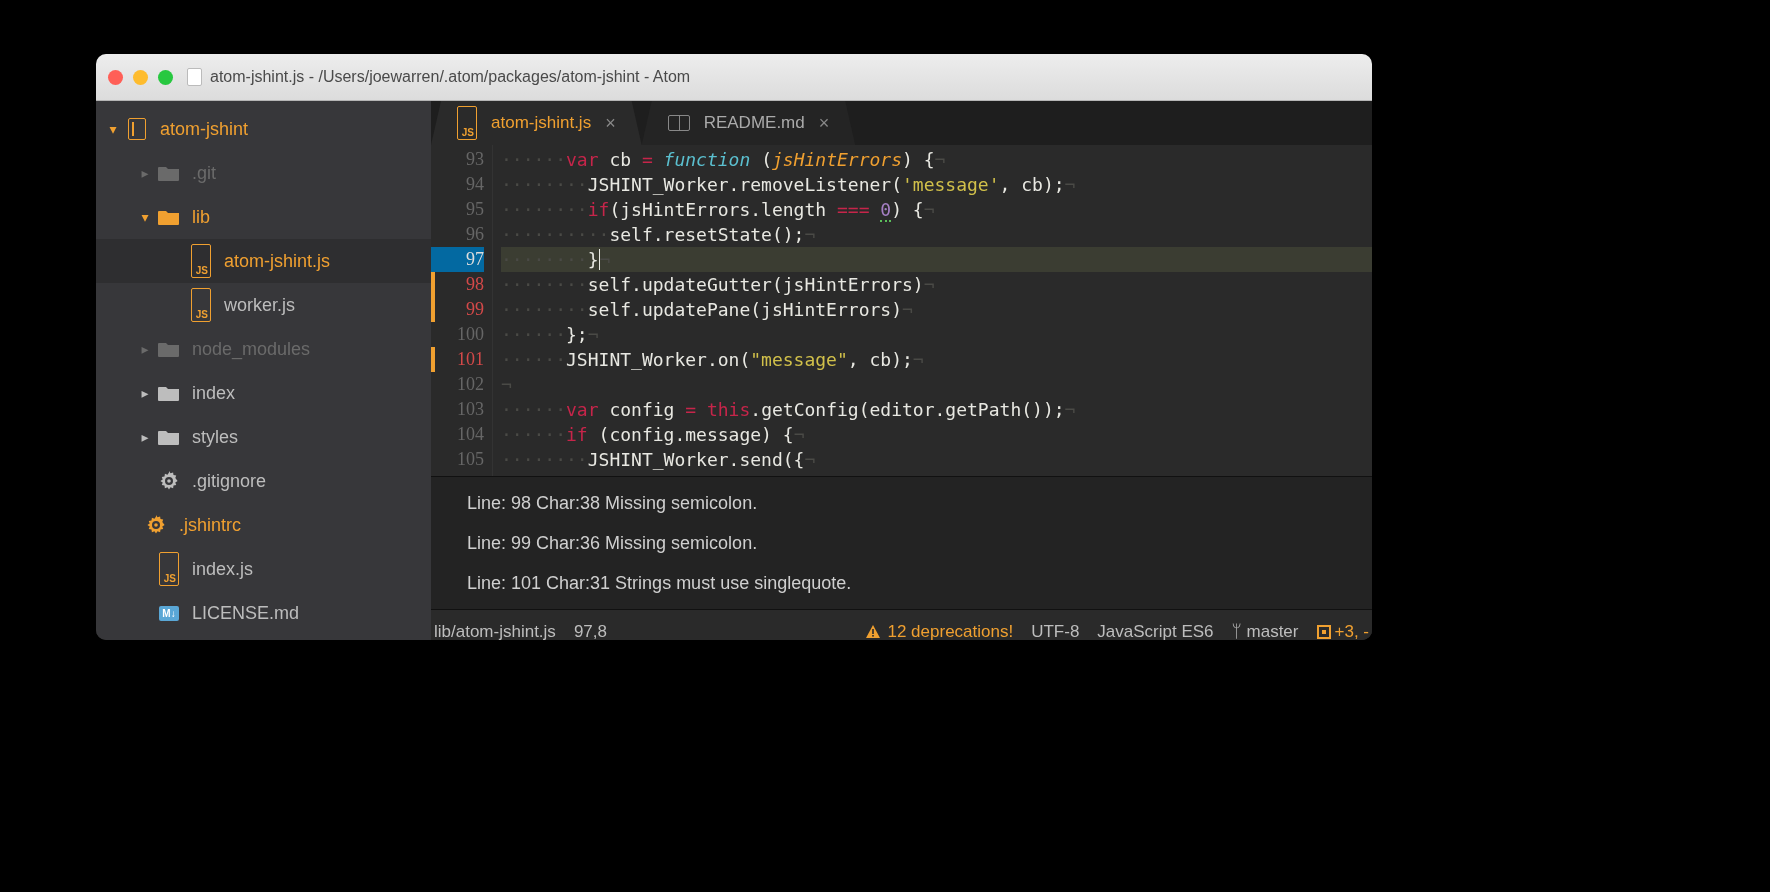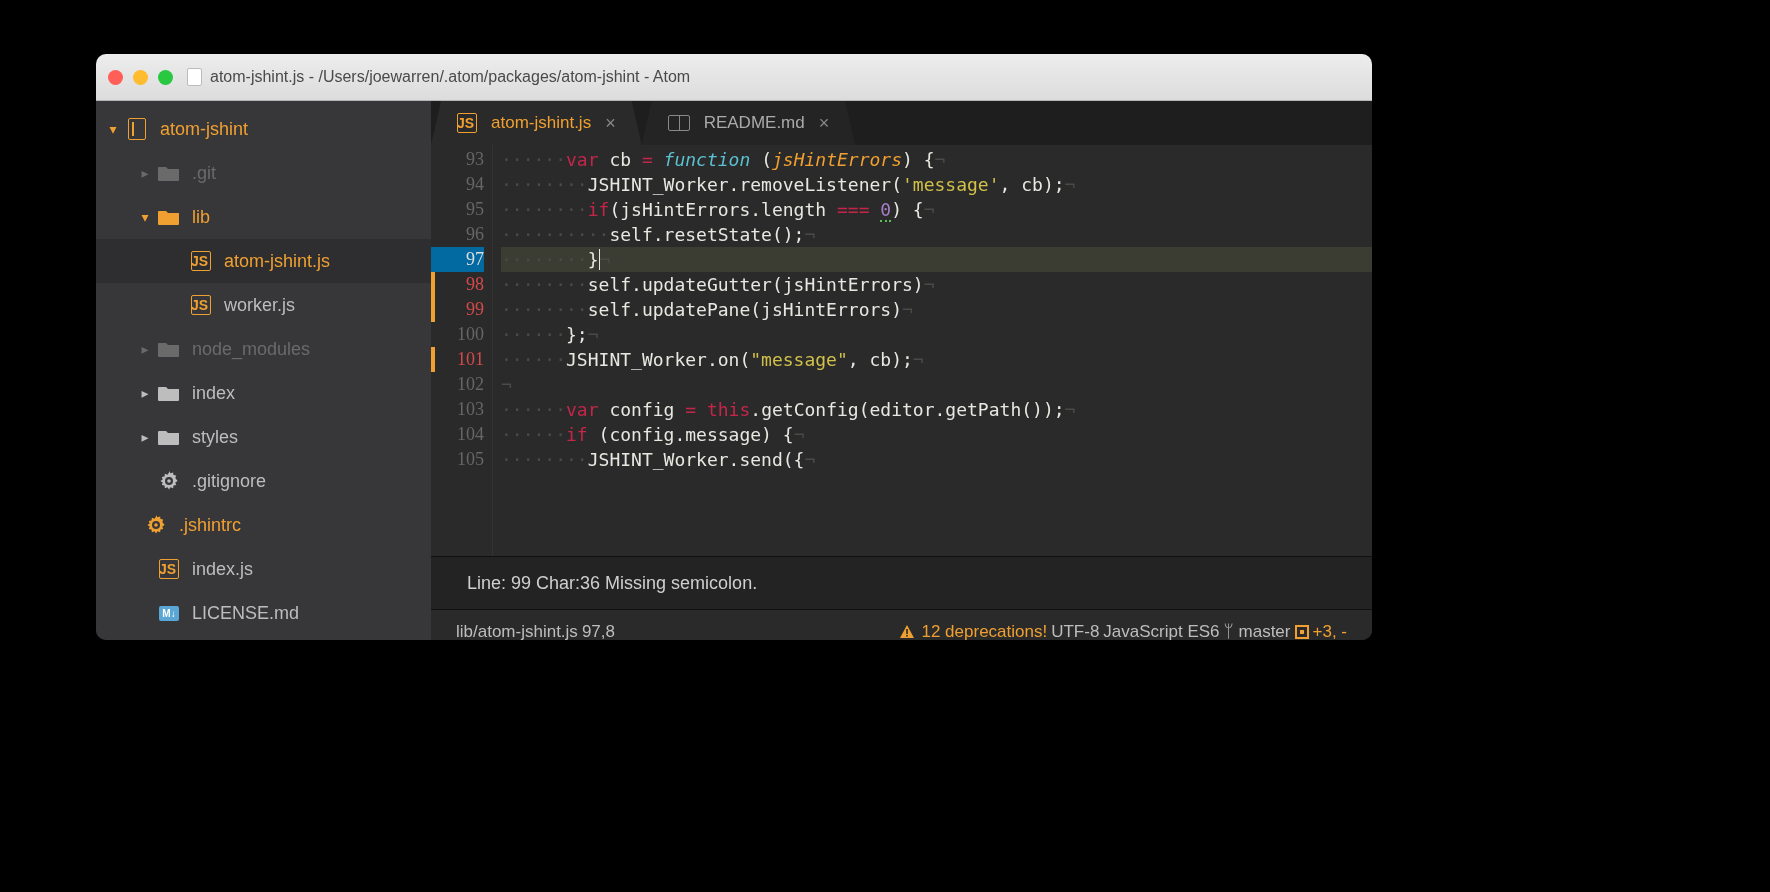--- a/index.html
+++ b/index.html
@@ -14,21 +14,21 @@
   .body { display:flex; height:calc(100% - 34px); }
   .sidebar { width:335px; background:#37373a; color:#bdbdbd; display:flex; flex-direction:column; overflow:hidden; }
   .tree { padding-top:6px; font-size:18px; flex:1; overflow:hidden; }
   .node { display:flex; align-items:center; height:44px; padding-left:8px; white-space:nowrap; cursor:default; }
   .node.selected { background:#2e2e30; color:#f0a030; }
   .node.orange { color:#f0a030; }
   .node.dim { color:#6a6a6a; }
   .node.gray { color:#bdbdbd; }
   .chev { width:18px; display:inline-flex; justify-content:center; color:inherit; font-size:14px; margin-right:4px; }
   .icon { width:22px; height:22px; display:inline-flex; align-items:center; justify-content:center; margin-right:12px; }
-  .jsicon { border:1.5px solid #f0a030; color:#f0a030; font-size:14px; font-weight:bold; width:20px; height:20px; display:flex; align-items:flex-end; justify-content:flex-end; padding:1px 2px; border-radius:2px; }
+  .jsicon { border:1.5px solid #f0a030; color:#f0a030; font-size:10px; font-weight:bold; width:20px; height:34px; display:flex; align-items:flex-end; justify-content:flex-end; padding:1px 2px; border-radius:2px; }
   .jsicon.gray { border-color:#bdbdbd; color:#bdbdbd; }
   .mdicon { background:#5aa7d6; color:#fff; font-size:10px; font-weight:bold; padding:2px 3px; border-radius:2px; }
   .repoicon { border:1.5px solid #f0a030; width:18px; height:22px; border-radius:2px; position:relative; }
   .repoicon::after { content:""; position:absolute; left:3px; top:3px; bottom:3px; width:2px; background:#f0a030; }
   .editor-pane { flex:1; display:flex; flex-direction:column; background:#2a2a2a; min-width:0; }
   .tabs { height:44px; display:flex; background:#1e1e1e; }
   .tab { display:flex; align-items:center; gap:14px; padding:0 18px; font-size:17px; position:relative; cursor:pointer; }
   .tab.active { background:#2a2a2a; color:#f0a030; clip-path: polygon(10px 0, calc(100% - 10px) 0, 100% 100%, 0 100%); padding-left:26px; padding-right:26px; }
   .tab.inactive { background:#242424; color:#aaa; clip-path: polygon(10px 0, calc(100% - 10px) 0, 100% 100%, 0 100%); padding-left:26px; padding-right:26px; }
   .tab .close { color:#888; font-size:18px; }
@@ -47,21 +47,21 @@
   .kw { color:#c6254a; }
   .fn { color:#5bc0d0; font-style:italic; }
   .param { color:#f0a030; font-style:italic; }
   .str { color:#d1c04a; }
   .op { color:#c6254a; }
   .num { color:#a57fc4; }
   .underr { border-bottom:2px dotted #5bc05b; }
   .cursor { border-right:1.5px solid #e8e8e2; }
   .errors { background:#232323; color:#cfcfcf; font-size:18px; padding:6px 0 6px 36px; border-top:1px solid #111; }
   .errors .erow { height:40px; display:flex; align-items:center; }
-  .statusbar { height:44px; background:#2a2a2a; border-top:1px solid #111; display:flex; align-items:center; padding:0 25px; font-size:17px; color:#bdbdbd; gap:4px; }
+  .statusbar { height:44px; background:#2a2a2a; border-top:1px solid #111; display:flex; align-items:center; padding:0 3px; font-size:17px; color:#bdbdbd; gap:18px; }
   .statusbar .sp { flex:1; }
   .warn { color:#f0a030; display:flex; align-items:center; gap:6px; }
   .diff { color:#f0a030; display:flex; align-items:center; gap:4px; }
   .diffbox { border:2px solid #f0a030; width:14px; height:14px; display:inline-flex; align-items:center; justify-content:center; }
   .diffbox::after { content:""; width:4px; height:4px; background:#f0a030; }
   .branchicon { display:inline-block; transform:rotate(0deg); }
 </style>
 </head>
 <body>
 
@@ -213,21 +213,23 @@
             <div class="ln">100</div>
             <div class="ln err">101</div>
             <div class="ln">102</div>
             <div class="ln">103</div>
             <div class="ln">104</div>
             <div class="ln">105</div>
           </div>
         <div class="codetext" id="codetext"><div class="row"><span class="inv">······</span><span class="kw">var</span> cb <span class="op">=</span> <span class="fn">function</span> (<span class="param">jsHintErrors</span>) {<span class="inv">¬</span></div><div class="row"><span class="inv">········</span>JSHINT_Worker.removeListener(<span class="str">'message'</span>, cb);<span class="inv">¬</span></div><div class="row"><span class="inv">········</span><span class="kw">if</span>(jsHintErrors.length <span class="op">===</span> <span class="num underr">0</span>) {<span class="inv">¬</span></div><div class="row"><span class="inv">··········</span>self.resetState();<span class="inv">¬</span></div><div class="row cur"><span class="inv">········</span>}<span class="cursor"></span><span class="inv">¬</span></div><div class="row"><span class="inv">········</span>self.updateGutter(jsHintErrors)<span class="inv">¬</span></div><div class="row"><span class="inv">········</span>self.updatePane(jsHintErrors)<span class="inv">¬</span></div><div class="row"><span class="inv">······</span>};<span class="inv">¬</span></div><div class="row"><span class="inv">······</span>JSHINT_Worker.on(<span class="str">"message"</span>, cb);<span class="inv">¬</span></div><div class="row"><span class="inv">¬</span></div><div class="row"><span class="inv">······</span><span class="kw">var</span> config <span class="op">=</span> <span class="kw">this</span>.getConfig(editor.getPath());<span class="inv">¬</span></div><div class="row"><span class="inv">······</span><span class="kw">if</span> (config.message) {<span class="inv">¬</span></div><div class="row"><span class="inv">········</span>JSHINT_Worker.send({<span class="inv">¬</span></div></div>
       </div>
       <div class="errors" id="errors">
+          <div class="erow">Line: 98 Char:38 Missing semicolon.</div>
           <div class="erow">Line: 99 Char:36 Missing semicolon.</div>
+          <div class="erow">Line: 101 Char:31 Strings must use singlequote.</div>
         </div>
       <div class="statusbar">
         <span>lib/atom-jshint.js</span>
         <span>97,8</span>
         <span class="sp"></span>
         <span class="warn">
           <svg width="16" height="16" viewBox="0 0 16 16">
               <path fill="#f0a030" d="M8 1 L15 14 H1 Z"></path>
               <rect x="7.2" y="5" width="1.6" height="5" fill="#2a2a2a"></rect>
               <rect x="7.2" y="11" width="1.6" height="1.6" fill="#2a2a2a"></rect>

